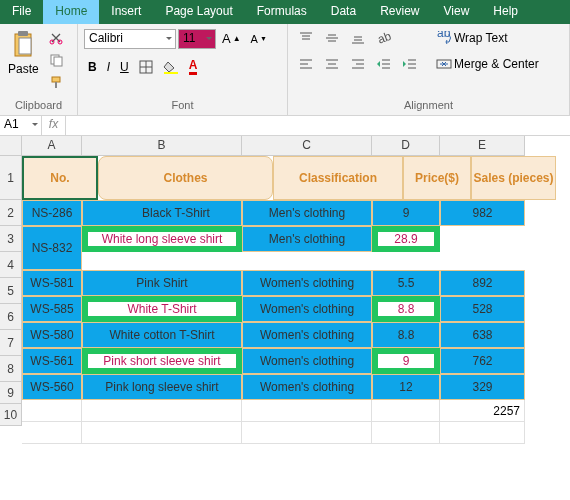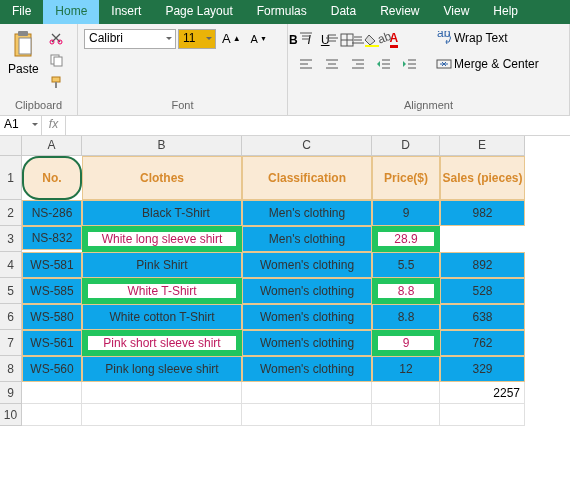--- a/index.html
+++ b/index.html
@@ -10,21 +10,21 @@
 .ribbon{background:#f3f3f3;border-bottom:1px solid #d4d4d4;height:92px;display:flex}
 .grp{border-right:1px solid #d4d4d4;padding:2px 6px;display:flex;flex-direction:column;justify-content:space-between}
 .grp-label{text-align:center;color:#666;font-size:11px;padding:2px 0}
 .grp-body{flex:1;display:flex;align-items:flex-start;gap:4px;padding-top:2px}
 .paste-btn{display:flex;flex-direction:column;align-items:center;gap:2px;padding:2px;cursor:pointer}
 .ico{display:inline-flex;align-items:center;justify-content:center}
 .col{display:flex;flex-direction:column;gap:2px}
 .row{display:flex;align-items:center;gap:2px}
 .btn{padding:2px 3px;cursor:pointer;border:1px solid transparent;display:inline-flex;align-items:center;gap:2px}
 .fontname{border:1px solid #ababab;background:#fff;padding:1px 18px 1px 4px;width:92px;height:20px;position:relative}
-.fontsize{border:1px solid #ababab;background:#eab308;padding:1px 14px 1px 4px;width:38px;height:20px;position:relative}
+.fontsize{border:1px solid #ababab;background:#be185d;padding:1px 14px 1px 4px;width:38px;height:20px;position:relative}
 .dd::after{content:"";position:absolute;right:3px;top:7px;border:3px solid transparent;border-top-color:#666}
 .formula-area{display:flex;border-bottom:1px solid #d4d4d4;height:20px;align-items:stretch}
 .namebox{width:42px;border-right:1px solid #d4d4d4;padding:1px 4px;background:#fff;position:relative}
 .fx{width:24px;border-right:1px solid #d4d4d4;text-align:center;font-style:italic;color:#888;padding:1px 0}
 .fbar{flex:1;padding:1px 4px;background:#fff}
 .grid{display:flex}
 .rowhdrs{display:flex;flex-direction:column}
 .corner{width:22px;height:20px;background:#f0f0f0;border-right:1px solid #ccc;border-bottom:1px solid #ccc}
 .colhdrs{display:flex}
 .ch{background:#f0f0f0;border-right:1px solid #ccc;border-bottom:1px solid #ccc;text-align:center;padding:2px 0;color:#444;height:20px}
@@ -85,21 +85,21 @@
               <rect x="3" y="2" width="8" height="5" fill="#f4c869" stroke="#b57b1a"></rect>
               <rect x="6" y="7" width="2" height="6" fill="#888"></rect>
             </svg>
           </span>
       </div>
     </div>
     <div class="grp-label">Clipboard</div>
   </div>
 
   <div class="grp" style="width:210px">
-    <div class="grp-body" style="flex-direction:row;gap:14px">
+    <div class="grp-body" style="flex-direction:column;gap:6px">
       <div class="row">
         <div class="fontname dd"><span>Calibri</span></div>
         <div class="fontsize dd"><span>11</span></div>
         <span class="btn" style="font-size:13px">A<sup style="font-size:8px">▲</sup></span>
         <span class="btn" style="font-size:11px">A<sup style="font-size:7px">▼</sup></span>
       </div>
       <div class="row">
         <span class="btn" style="font-weight:bold">B</span>
         <span class="btn" style="font-style:italic">I</span>
         <span class="btn" style="text-decoration:underline">U</span>
@@ -239,35 +239,35 @@
   <div style="flex:1">
     <div class="colhdrs" id="colhdrs">
         <div class="ch" style="width: 60px;">A</div>
         <div class="ch" style="width: 160px;">B</div>
         <div class="ch" style="width: 130px;">C</div>
         <div class="ch" style="width: 68px;">D</div>
         <div class="ch" style="width: 85px;">E</div>
       </div>
     <div class="cells" id="cells">
         <div class="crow">
-          <div class="cell hdr-cell sel" style="width: 60px; height: 44px; border-radius: 17px;">No.</div>
-          <div class="cell hdr-cell" style="width: 160px; height: 44px;">Clothes</div>
+          <div class="cell hdr-cell sel" style="width: 76px; height: 44px;">No.</div>
+          <div class="cell hdr-cell" style="width: 175px; height: 44px; border-radius: 8px;">Clothes</div>
           <div class="cell hdr-cell" style="width: 130px; height: 44px;">Classification</div>
           <div class="cell hdr-cell" style="width: 68px; height: 44px;">Price($)</div>
           <div class="cell hdr-cell" style="width: 85px; height: 44px;">Sales (pieces)</div>
         </div>
         <div class="crow">
           <div class="cell band" style="width: 60px; height: 26px;">NS-286</div>
           <div class="cell band" style="width: 160px; height: 26px; padding-left: 32px;">Black T-Shirt</div>
           <div class="cell band" style="width: 130px; height: 26px;">Men's clothing</div>
           <div class="cell band" style="width: 68px; height: 26px;">9</div>
           <div class="cell band" style="width: 85px; height: 26px;">982</div>
         </div>
         <div class="crow">
-          <div class="cell band" style="width: 60px; height: 24px; text-align: center;">NS-832</div>
+          <div class="cell band" style="width: 60px; height: 44px; text-align: center;">NS-832</div>
           <div class="cell plain" style="width: 160px; height: 26px;">White long sleeve shirt</div>
           <div class="cell band" style="width: 130px; height: 26px;">Men's clothing</div>
           <div class="cell plain" style="width: 68px; height: 26px;">28.9</div>
         </div>
         <div class="crow">
           <div class="cell band" style="width: 60px; height: 26px;">WS-581</div>
           <div class="cell band" style="width: 160px; height: 26px;">Pink Shirt</div>
           <div class="cell band" style="width: 130px; height: 26px;">Women's clothing</div>
           <div class="cell band" style="width: 68px; height: 26px;">5.5</div>
           <div class="cell band" style="width: 85px; height: 26px;">892</div>

